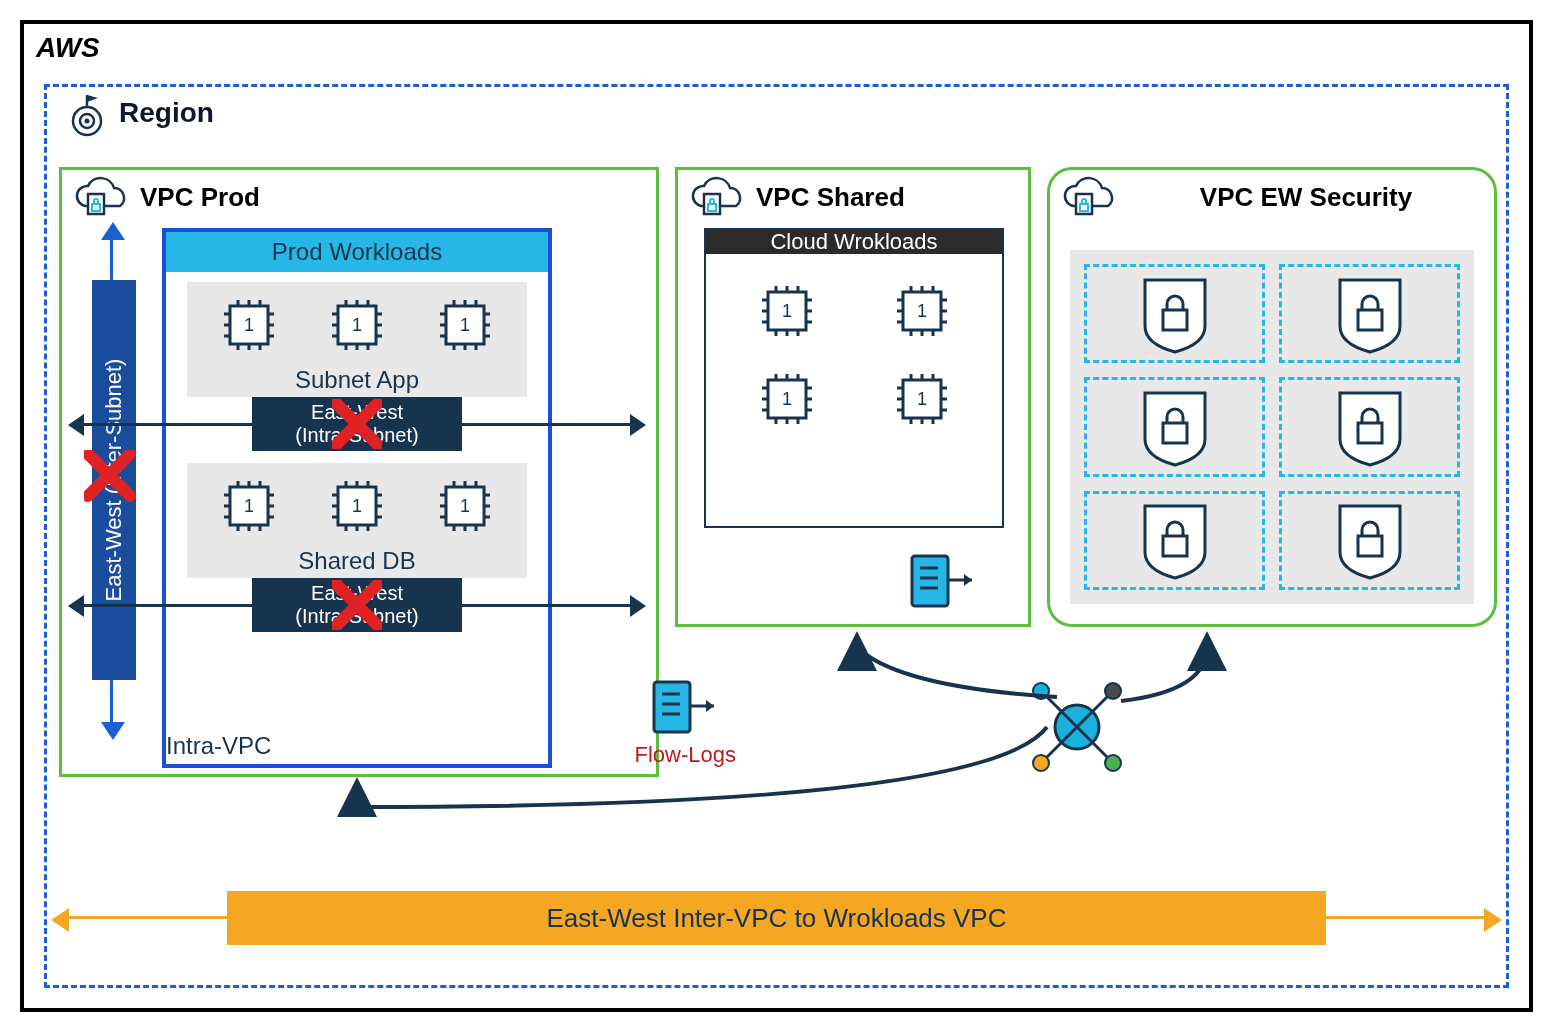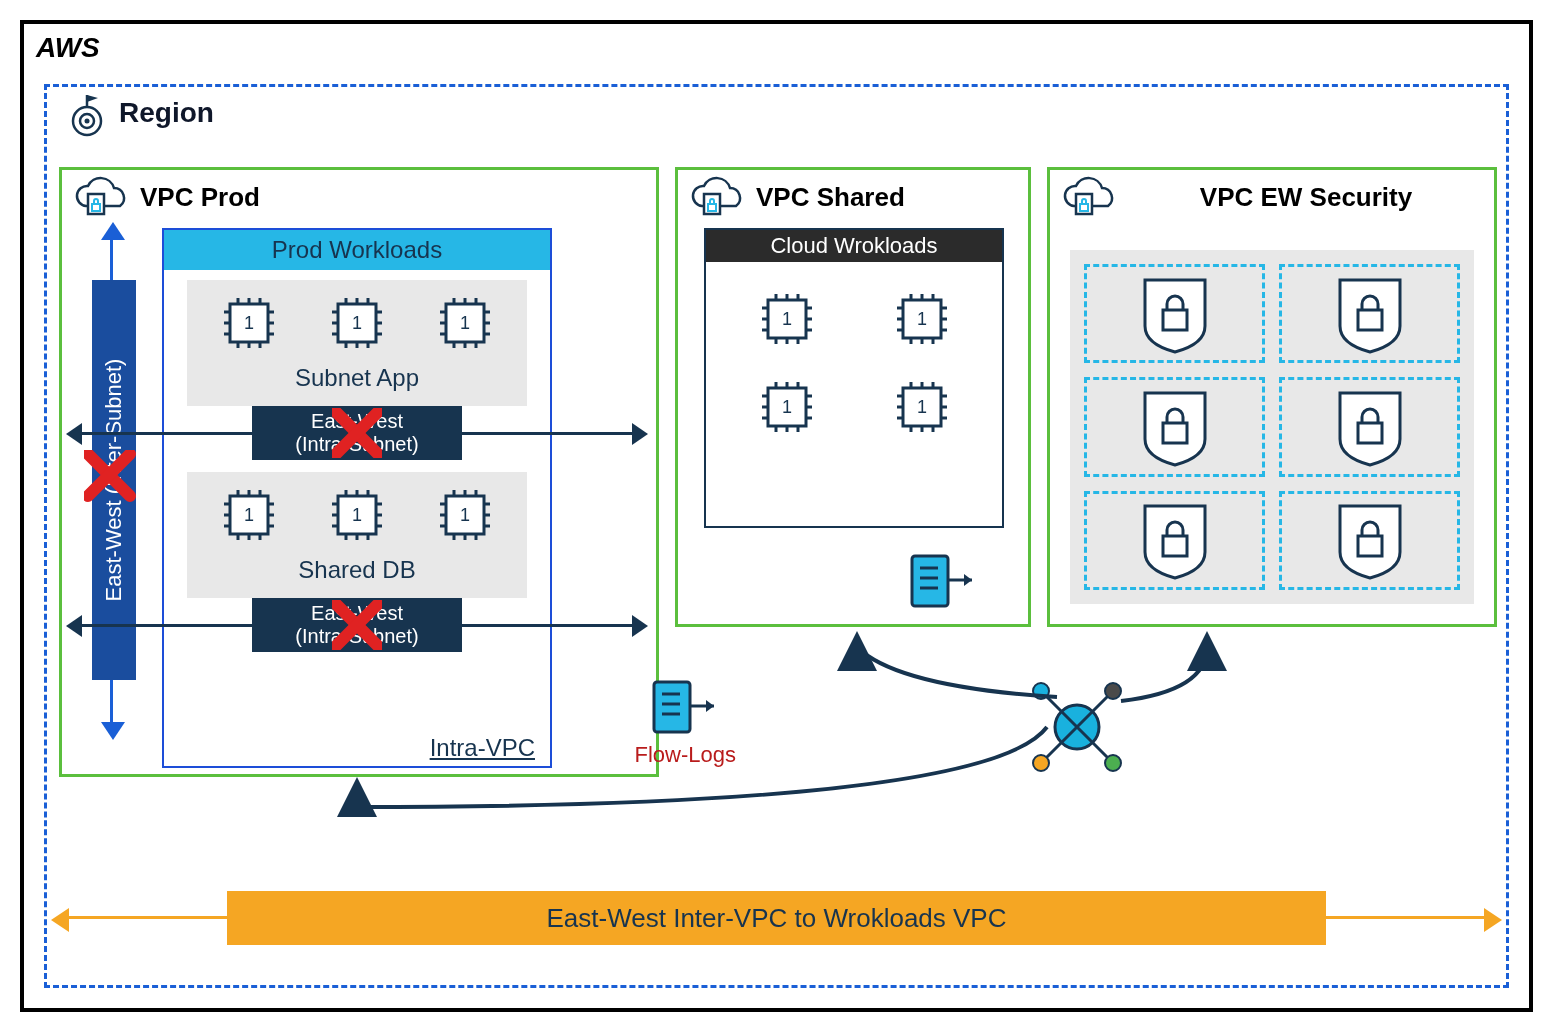--- a/index.html
+++ b/index.html
@@ -46,58 +46,58 @@
     top: 6px;
     left: 18px;
   }
   .vpc {
     position: absolute;
     border: 3px solid #5bbf3d;
     background: #fff;
   }
   .vpc-prod { top: 80px; left: 12px; width: 600px; height: 610px; }
   .vpc-shared { top: 80px; left: 628px; width: 356px; height: 460px; }
-  .vpc-security { top: 80px; left: 1000px; width: 450px; height: 460px; }
+  .vpc-security { top: 80px; left: 1000px; width: 450px; height: 460px; border-radius: 25px; }
   .vpc-icon {
     position: absolute;
     top: 6px;
     left: 8px;
   }
   .vpc-title {
     position: absolute;
     top: 12px;
     left: 78px;
     font-size: 26px;
     font-weight: bold;
     color: #000;
   }
   .vpc-security .vpc-title { text-align: center; left: 78px; right: 10px; }
   .prod-work-box {
     position: absolute;
     top: 58px;
     left: 100px;
     width: 390px;
     height: 540px;
-    border: 2px solid #1d4ed8;
+    border: 4px solid #1d4ed8;
     background: #fff;
   }
   .prod-work-header {
     height: 40px;
     background: #26b7e6;
     color: #17344f;
     font-size: 24px;
     display: flex;
     align-items: center;
     justify-content: center;
   }
   .subnet-block {
     margin: 10px auto 0;
     width: 340px;
     background: #e8e8e8;
-    padding: 8px 0 14px;
+    padding: 8px 0 3px;
     text-align: center;
     position: relative;
   }
   .chip-row {
     display: flex;
     justify-content: space-around;
     padding: 6px 8px;
   }
   .subnet-label {
     font-size: 24px;
@@ -126,25 +126,24 @@
     top: -12px;
     width: 0; height: 0;
     border-top: 11px solid transparent;
     border-bottom: 11px solid transparent;
   }
   .arrow-span::before { left: -14px; border-right: 16px solid #17344f; }
   .arrow-span::after  { right: -14px; border-left: 16px solid #17344f; }
   .intra-vpc-label {
     position: absolute;
     bottom: 4px;
-    left: 0; right: 15px;
-    text-align: right;
+    left: 0; right: 0;
+    text-align: left;
     font-size: 24px;
     color: #17344f;
-    text-decoration: underline;
   }
   .vbar {
     position: absolute;
     top: 110px;
     left: 30px;
     width: 44px;
     height: 400px;
     background: #1a4d9e;
     display: flex;
     align-items: center;
@@ -186,21 +185,21 @@
   .shared-work-box {
     position: absolute;
     top: 58px;
     left: 26px;
     width: 300px;
     height: 300px;
     border: 2px solid #17344f;
     background: #fff;
   }
   .shared-work-header {
-    height: 32px;
+    height: 24px;
     background: #2b2b2b;
     color: #fff;
     font-size: 22px;
     display: flex;
     align-items: center;
     justify-content: center;
   }
   .shared-chips {
     display: grid;
     grid-template-columns: repeat(2, 1fr);

